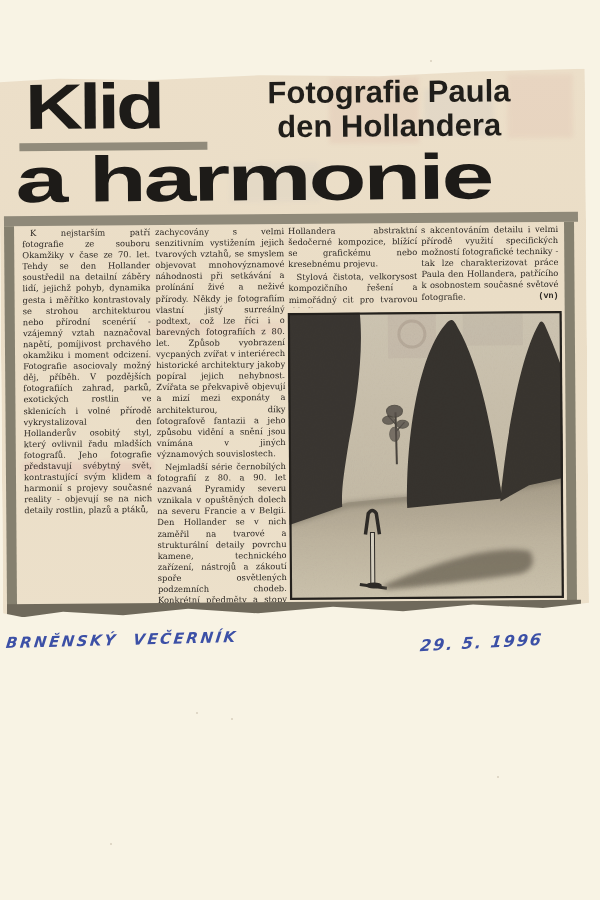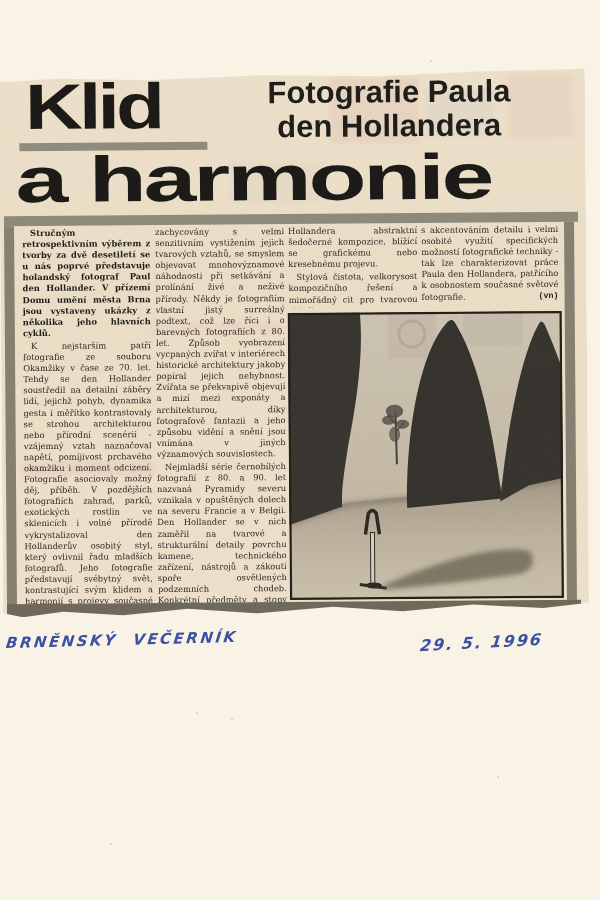--- a/index.html
+++ b/index.html
@@ -82,33 +82,32 @@
       <div>den Hollandera</div>
     </div>
     <div class="hl-word2">a harmonie</div>
 
     <div class="rule-top"></div>
     <div class="rule-left"></div>
     <div class="rule-right"></div>
     <div class="rule-bottom"></div>
 
     <div class="col col1">
-      <p class="intro">Stručným retrospektivním výběrem z tvorby za dvě desetiletí se u nás poprvé představuje holandský fotograf Paul den Hollander. V přízemí Domu umění města Brna jsou vystaveny ukázky z několika jeho hlavních cyklů.</p>
       <p>K nejstarším patří fotografie ze souboru Okamžiky v čase ze 70. let. Tehdy se den Hollander soustředil na detailní záběry lidí, jejichž pohyb, dynamika gesta i měřítko kontrastovaly se strohou architekturou nebo přírodní scenérií - vzájemný vztah naznačoval napětí, pomíjivost prchavého okamžiku i moment odcizení. Fotografie asociovaly možný děj, příběh. V pozdějších fotografiích zahrad, parků, exotických rostlin ve sklenicích i volné přírodě vykrystalizoval den Hollanderův osobitý styl, který ovlivnil řadu mladších fotografů. Jeho fotografie představují svébytný svět, kontrastující svým klidem a harmonií s projevy současné reality - objevují se na nich detaily rostlin, plazů a ptáků,</p>
     </div>
     <div class="col col2">
       <p class="cont">zachycovány s velmi senzitivním vystižením jejich tvarových vztahů, se smyslem objevovat mnohovýznamové náhodnosti při setkávání a prolínání živé a neživé přírody. Někdy je fotografiím vlastní jistý surreálný podtext, což lze říci i o barevných fotografiích z 80. let. Způsob vyobrazení vycpaných zvířat v interiérech historické architektury jakoby popíral jejich nehybnost. Zvířata se překvapivě objevují a mizí mezi exponáty a architekturou, díky fotografově fantazii a jeho způsobu vidění a snění jsou vnímána v jiných významových souvislostech.</p>
       <p>Nejmladší série černobílých fotografií z 80. a 90. let nazvaná Pyramidy severu vznikala v opuštěných dolech na severu Francie a v Belgii. Den Hollander se v nich zaměřil na tvarové a strukturální detaily povrchu kamene, technického zařízení, nástrojů a zákoutí spoře osvětlených podzemních chodeb. Konkrétní předměty a stopy předchozí pracovní činnosti, poznamenány časem, vytvářejí na fotografiích den</p>
     </div>
     <div class="col col3">
       <p class="cont">Hollandera abstraktní šedočerné kompozice, blížící se grafickému nebo kresebnému projevu.</p>
       <p>Stylová čistota, velkorysost kompozičního řešení a mimořádný cit pro tvarovou skladbu</p>
     </div>
     <div class="col col4">
-      <p class="cont"><span>s akcentováním detailu i velmi osobité využití specifických možností fotografické techniky - tak lze charakterizovat práce Paula den Hollandera, patřícího k osobnostem současné světové fotografie.</span> <span class="sig">(vn)</span></p>
+      <p class="cont"><span>s akcentováním detailu i velmi přírodě využití specifických možností fotografické techniky - tak lze charakterizovat práce Paula den Hollandera, patřícího k osobnostem současné světové fotografie.</span> <span class="sig">(vn)</span></p>
     </div>
 
     <svg class="photo" viewBox="0 0 274 287" width="274" height="287">
       <defs>
         <linearGradient id="sky" x1="0" y1="0" x2="0" y2="1">
           <stop offset="0" stop-color="#cfc6b3"></stop>
             <stop offset="1" stop-color="#c0b6a1"></stop>
         </linearGradient>
         <linearGradient id="lawn" x1="0" y1="0" x2="0" y2="1">
           <stop offset="0" stop-color="#a59b87"></stop>

